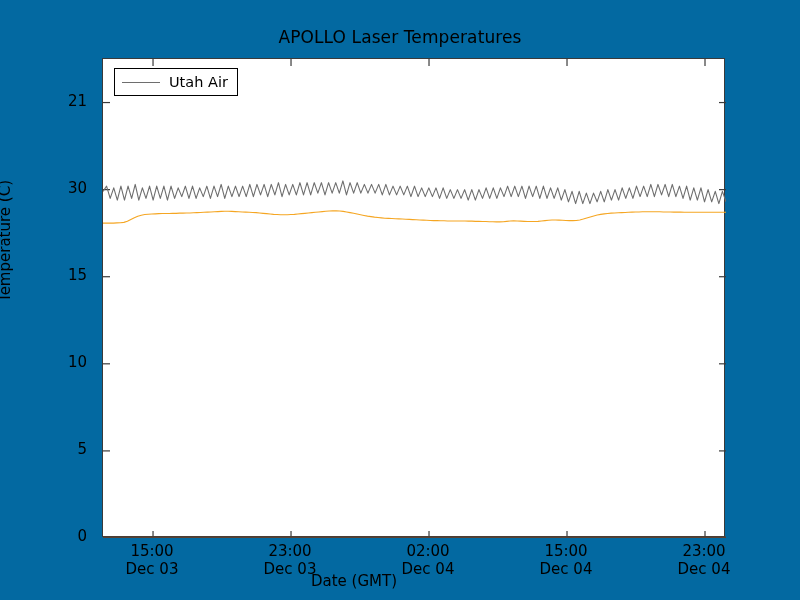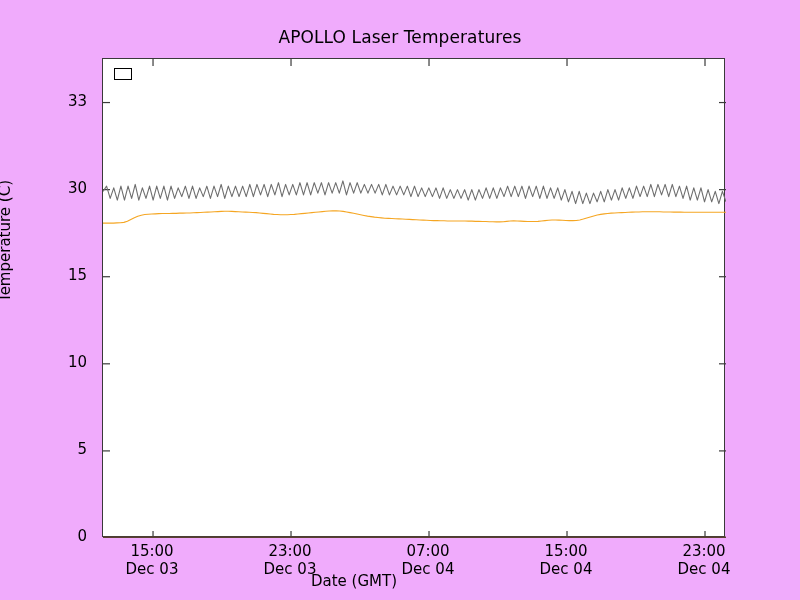--- a/index.html
+++ b/index.html
@@ -5,21 +5,21 @@
 <style>
   html, body {
     margin: 0;
     padding: 0;
     background: #ffffff;
   }
   #figure {
     position: relative;
     width: 800px;
     height: 600px;
-    background: #f0abfc;
+    background: #0369a1;
     font-family: "DejaVu Sans", sans-serif;
     overflow: hidden;
   }
   #chart-title {
     position: absolute;
     left: 0;
     top: 27px;
     width: 800px;
     text-align: center;
     font-size: 17px;
@@ -123,21 +123,21 @@
 
   <div id="chart-title">APOLLO Laser Temperatures</div>
 
   <div id="ylabel">Temperature (C)</div>
   <div id="ytick-labels">
       <div class="ytick-label" style="top: 529px;">0</div>
       <div class="ytick-label" style="top: 441.909px;">5</div>
       <div class="ytick-label" style="top: 354.818px; text-align: right;">10</div>
       <div class="ytick-label" style="top: 267.727px;">15</div>
       <div class="ytick-label" style="top: 180.636px;">30</div>
-      <div class="ytick-label" style="top: 93.5455px;">33</div>
+      <div class="ytick-label" style="top: 93.5455px;">21</div>
     </div>
 
   <div id="plot-area">
     <svg id="plot-svg" viewBox="0 0 623 479" preserveAspectRatio="none">
         <line x1="0" x2="7" y1="479" y2="479" stroke="#3a3a3a" stroke-width="1.2"></line>
         <line x1="616" x2="623" y1="479" y2="479" stroke="#3a3a3a" stroke-width="1.2"></line>
         <line x1="0" x2="7" y1="391.9090909090909" y2="391.9090909090909" stroke="#3a3a3a" stroke-width="1.2"></line>
         <line x1="616" x2="623" y1="391.9090909090909" y2="391.9090909090909" stroke="#3a3a3a" stroke-width="1.2"></line>
         <line x1="0" x2="7" y1="304.8181818181818" y2="304.8181818181818" stroke="#3a3a3a" stroke-width="1.2"></line>
         <line x1="616" x2="623" y1="304.8181818181818" y2="304.8181818181818" stroke="#3a3a3a" stroke-width="1.2"></line>
@@ -166,30 +166,34 @@
   <div id="xtick-labels">
       <div class="xtick-label" style="left: 92.0269px; top: 543px;">
         <span class="l1">15:00</span>
         <span class="l2">Dec 03</span>
       </div>
       <div class="xtick-label" style="left: 230.021px; top: 543px;">
         <span class="l1">23:00</span>
         <span class="l2">Dec 03</span>
       </div>
       <div class="xtick-label" style="left: 368.016px; top: 543px;">
-        <span class="l1">07:00</span>
+        <span class="l1">02:00</span>
         <span class="l2">Dec 04</span>
       </div>
       <div class="xtick-label" style="left: 506.01px; top: 543px;">
         <span class="l1">15:00</span>
         <span class="l2">Dec 04</span>
       </div>
       <div class="xtick-label" style="left: 644.005px; top: 543px;">
         <span class="l1">23:00</span>
         <span class="l2">Dec 04</span>
       </div>
     </div>
   <div id="xlabel">Date (GMT)</div>
 
   <div id="legend">
+      <div class="legend-row">
+        <span class="legend-swatch" style="border-top-color: rgb(110, 110, 110);"></span>
+        <span class="legend-text">Utah Air</span>
+      </div>
     </div>
 
 </div>
 
 </body></html>

